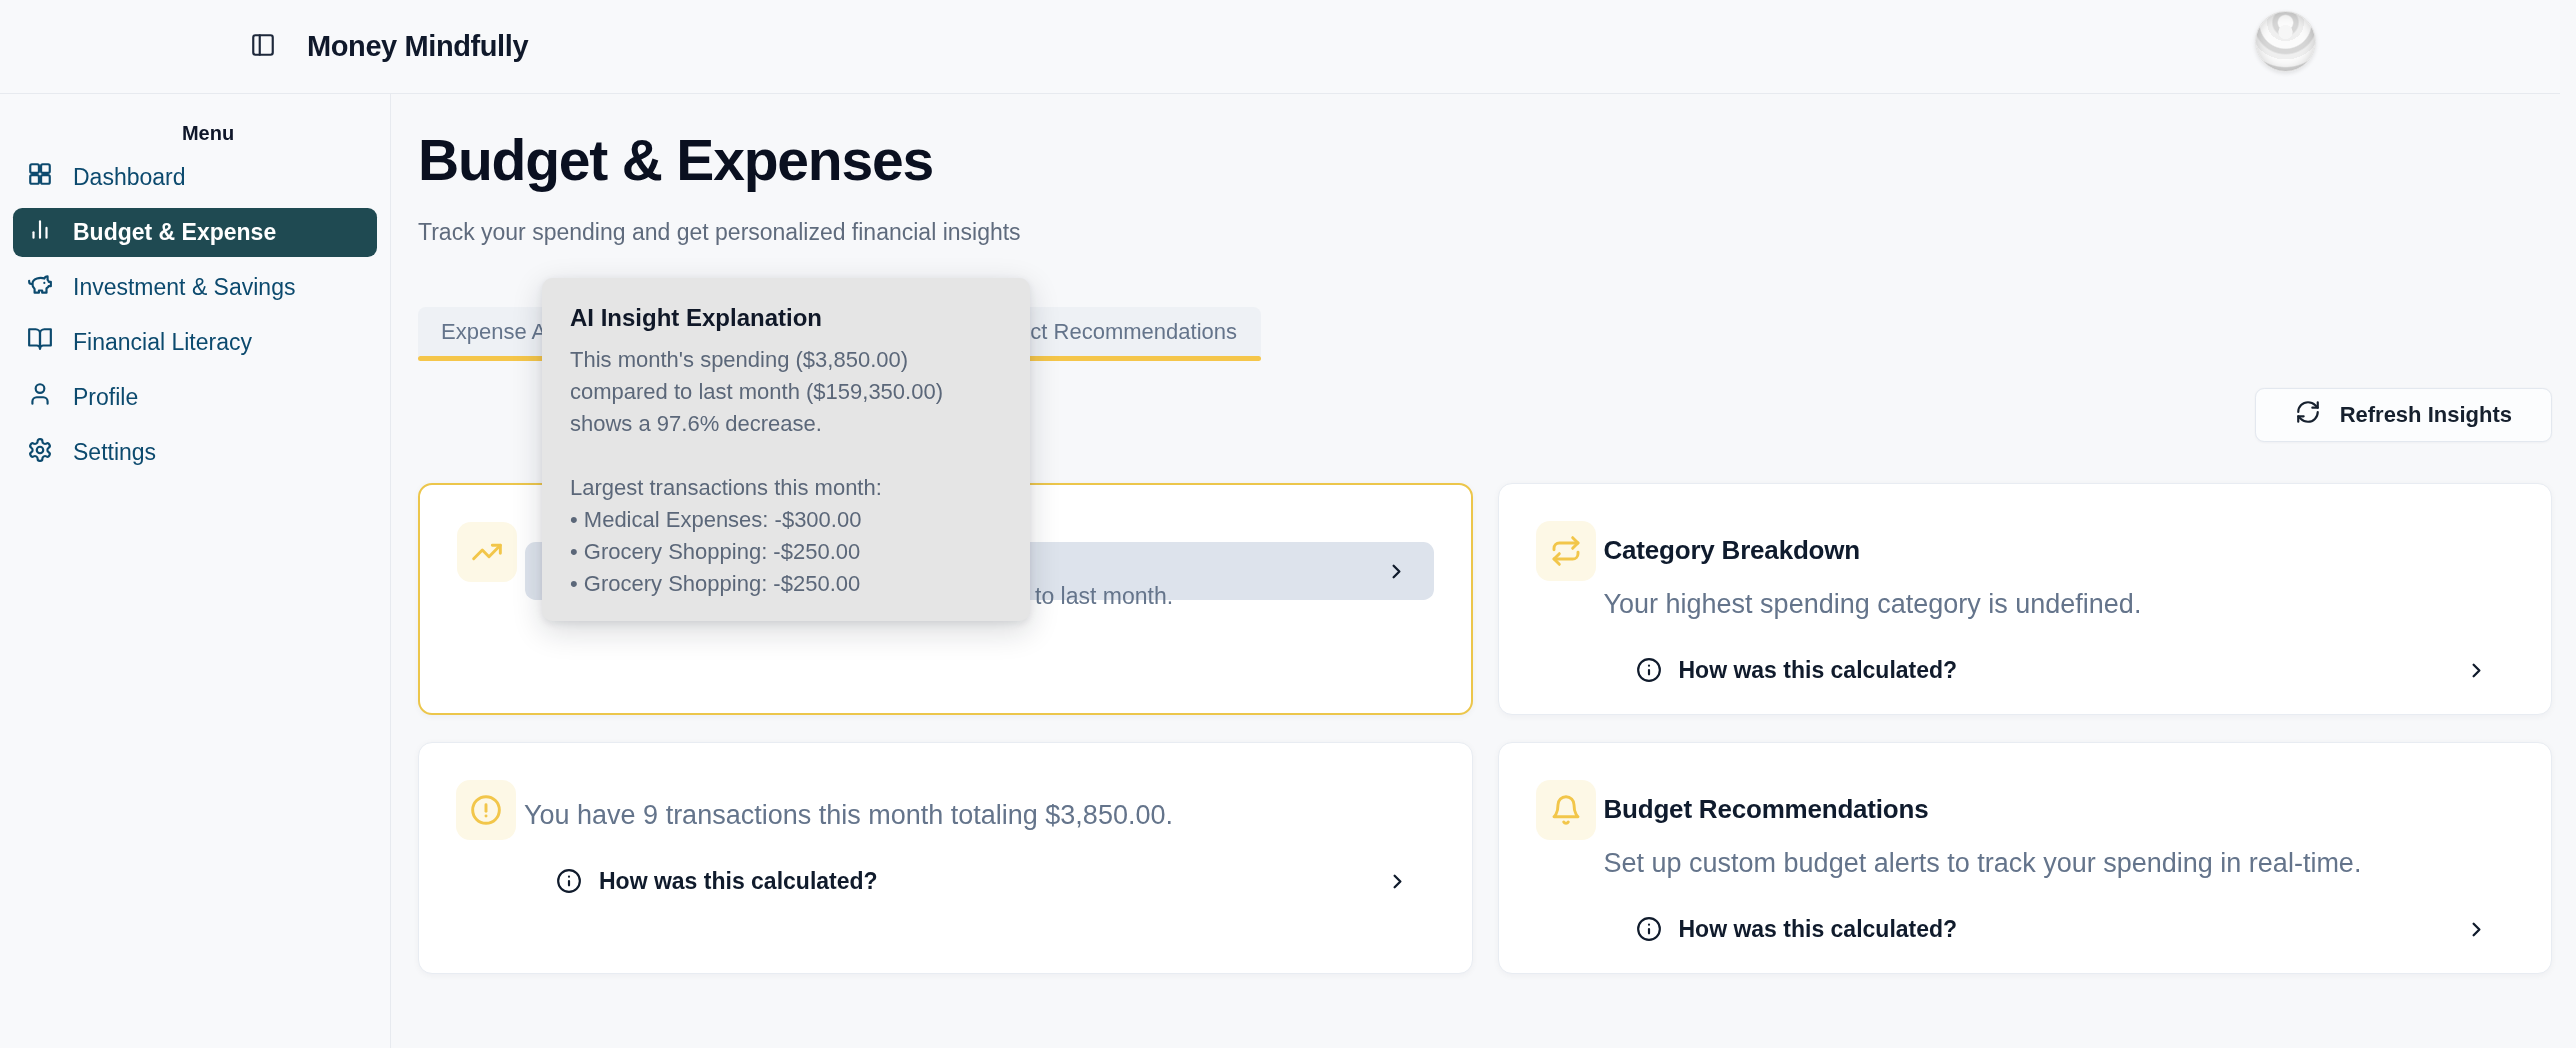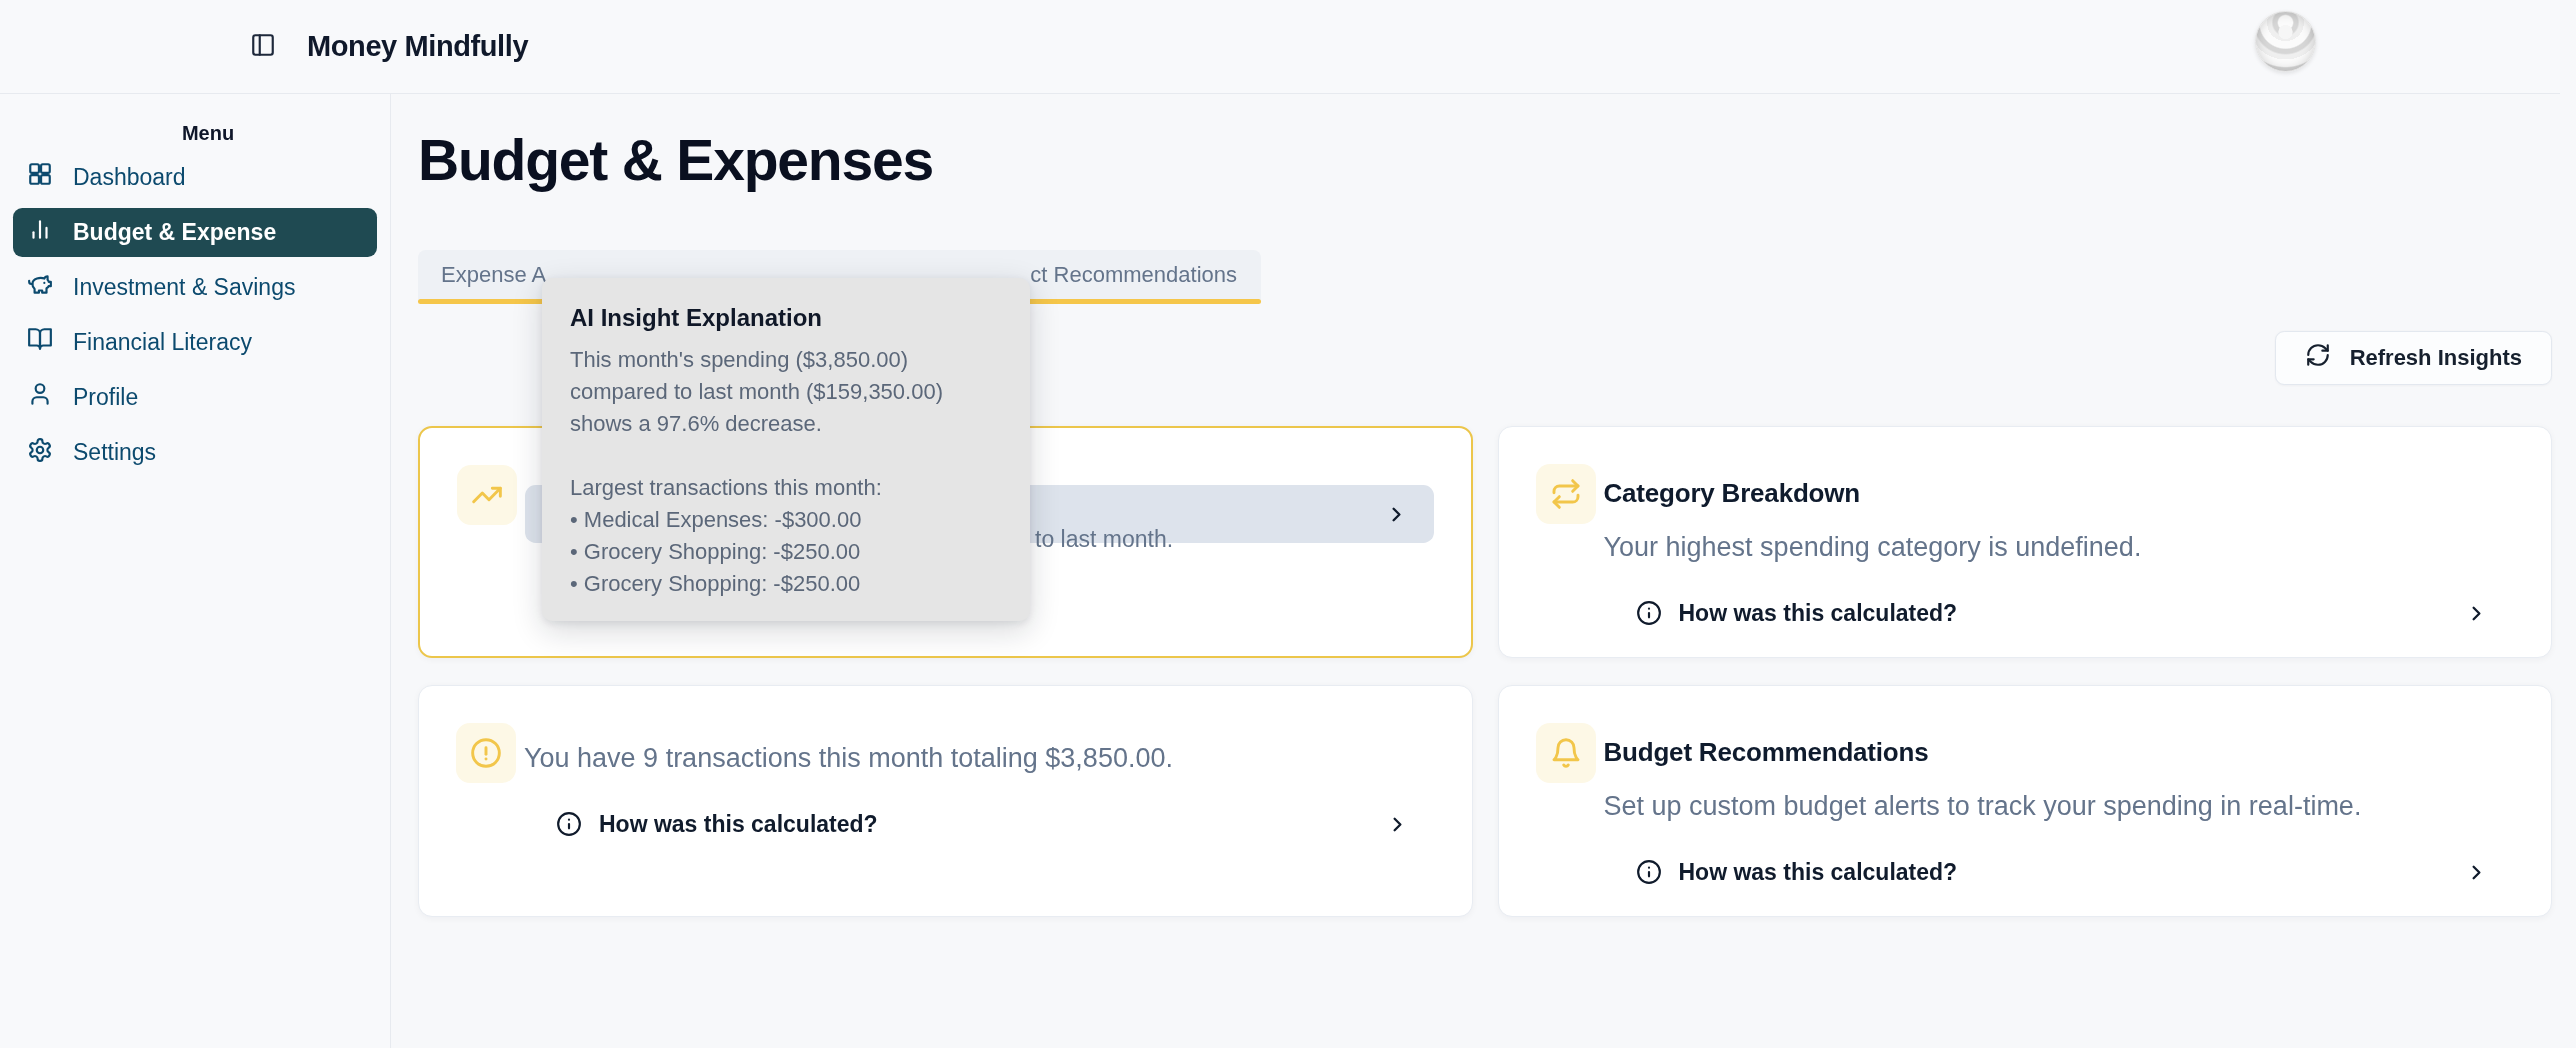--- a/index.html
+++ b/index.html
@@ -57,21 +57,21 @@
   .tabbar:after {
     content:""; position:absolute; left:0; right:0; bottom:0; height:5.4px;
     background:#f5c64a; border-radius:3.1px;
   }
   .tab { position:absolute; top:0; height:49px; line-height:49px; font-size:22px; font-weight:500; color:#64748b; cursor:pointer; white-space:nowrap; }
   .tab-left { left:23px; }
   .tab-right { right:24px; }
 
   .refresh-row { margin-top:27px; display:flex; justify-content:flex-end; }
   .refresh-btn {
-    height:54px; display:inline-flex; align-items:center; gap:18.4px; padding:0 29px;
+    height:54px; display:inline-flex; align-items:center; gap:18.4px; padding:0 39px;
     background:#fcfdfe; border:1.5px solid #e3e8ef; border-radius:9.2px; cursor:pointer;
     font-family:inherit; font-size:22px; font-weight:700; color:#16202e;
     box-shadow:0 0.8px 2.3px rgba(15,23,42,.04);
   }
   .refresh-btn svg { width:26px; height:26px; color:#16202e; }
 
   
   .cards { margin-top:41px; display:grid; grid-template-columns:1fr 1fr; grid-auto-rows:232px; gap:27px 25px; }
   .card {
     position:relative; background:#ffffff; border:1.5px solid #e8ecf2; border-radius:14px;
@@ -171,20 +171,21 @@
               <path d="M12.22 2h-.44a2 2 0 0 0-2 2v.18a2 2 0 0 1-1 1.73l-.43.25a2 2 0 0 1-2 0l-.15-.08a2 2 0 0 0-2.73.73l-.22.38a2 2 0 0 0 .73 2.73l.15.1a2 2 0 0 1 1 1.72v.51a2 2 0 0 1-1 1.74l-.15.09a2 2 0 0 0-.73 2.73l.22.38a2 2 0 0 0 2.73.73l.15-.08a2 2 0 0 1 2 0l.43.25a2 2 0 0 1 1 1.73V20a2 2 0 0 0 2 2h.44a2 2 0 0 0 2-2v-.18a2 2 0 0 1 1-1.73l.43-.25a2 2 0 0 1 2 0l.15.08a2 2 0 0 0 2.73-.73l.22-.39a2 2 0 0 0-.73-2.73l-.15-.08a2 2 0 0 1-1-1.74v-.5a2 2 0 0 1 1-1.74l.15-.09a2 2 0 0 0 .73-2.73l-.22-.38a2 2 0 0 0-2.73-.73l-.15.08a2 2 0 0 1-2 0l-.43-.25a2 2 0 0 1-1-1.73V4a2 2 0 0 0-2-2z"></path>
               <circle cx="12" cy="12" r="3"></circle>
             </svg></span>
         <span>Settings</span>
       </div>
     </nav>
   </aside>
 
   <main class="main">
     <h1 class="page-title">Budget &amp; Expenses</h1>
+    <p class="page-subtitle">Track your spending and get personalized financial insights</p>
 
     <div class="tabbar">
       <div class="tab tab-left">Expense A</div>
       <div class="tab tab-right">ct Recommendations</div>
     </div>
 
     <div class="refresh-row">
       <button class="refresh-btn">
         <span><svg viewBox="0 0 24 24" fill="none" stroke="currentColor" stroke-width="2" stroke-linecap="round" stroke-linejoin="round" width="26" height="26">
               <path d="M3 12a9 9 0 0 1 9-9 9.75 9.75 0 0 1 6.74 2.74L21 8"></path>

